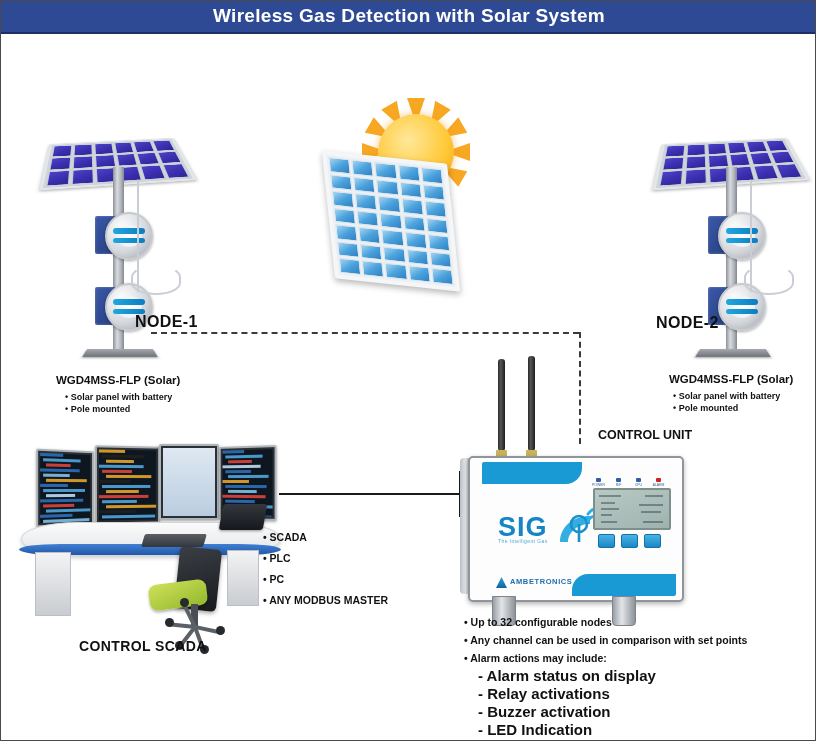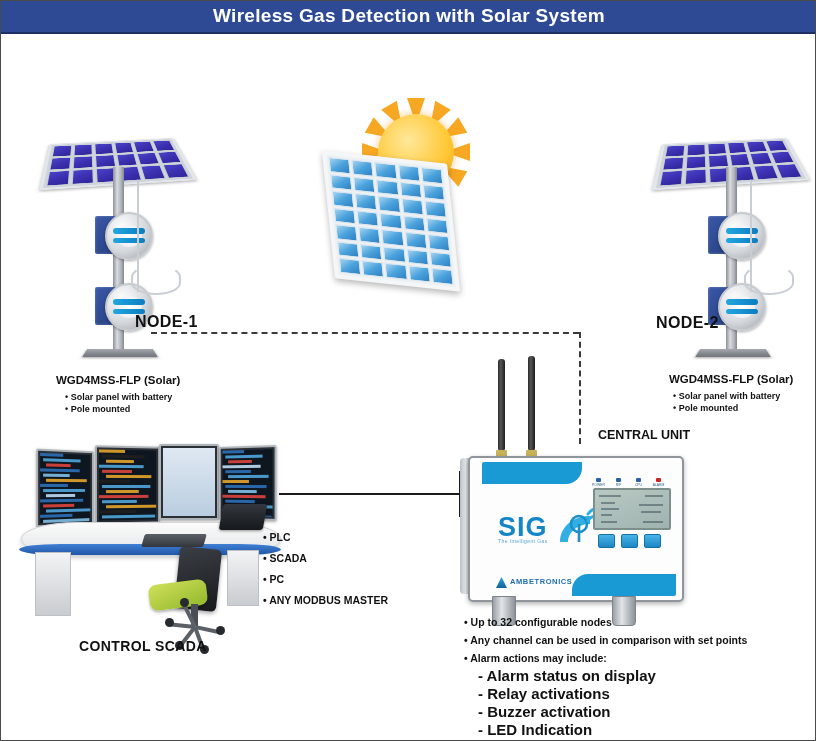--- a/index.html
+++ b/index.html
@@ -330,21 +330,21 @@
         </div>
     </div>
   </div>
 
   <div class="dash-h" style="left:150px;top:331px;width:428px;"></div>
   <div class="dash-v" style="left:578px;top:331px;height:112px;"></div>
 
   <div class="solid-h" style="left:278px;top:492px;width:182px;"></div>
   <div class="solid-v" style="left:458px;top:470px;height:46px;"></div>
 
-  <div class="lbl" style="left:597px;top:427px;font-size:12.5px;">CENTRAL UNIT</div>
+  <div class="lbl" style="left:597px;top:427px;font-size:12.5px;">CONTROL UNIT</div>
 
   <div class="antenna" style="left:497px;top:358px;height:92px;"></div>
   <div class="ant-base" style="left:495px;top:449px;"></div>
   <div class="antenna" style="left:527px;top:355px;height:95px;"></div>
   <div class="ant-base" style="left:525px;top:449px;"></div>
 
   <div class="cu">
     <div class="cu-side" style="left:0;"></div>
     <div class="cu-side" style="right:0;"></div>
     <div class="cu-body">
@@ -475,22 +475,22 @@
         <div class="chair-wheel" style="left: 159.993px; top: 197.488px;"></div>
         <div class="chair-spoke" style="left: 180px; top: 181px; width: 26px; transform: rotate(186deg);"></div>
         <div class="chair-wheel" style="left: 150.142px; top: 174.282px;"></div>
         <div class="chair-spoke" style="left: 180px; top: 181px; width: 26px; transform: rotate(244deg);"></div>
         <div class="chair-wheel" style="left: 164.602px; top: 153.631px;"></div>
       </div>
   </div>
   <div class="lbl" style="left:78px;top:637px;font-size:14px;letter-spacing:.4px;">CONTROL SCADA</div>
 
   <div class="cr-list" id="cr-list">
+      <div class="cr-row">• SCADA</div>
       <div class="cr-row">• PLC</div>
-      <div class="cr-row">• SCADA</div>
       <div class="cr-row">• PC</div>
       <div class="cr-row">• ANY MODBUS MASTER</div>
     </div>
 
   <div class="b-list" id="cu-list" style="left:463px;top:612px;">
       <div class="b-row">• Up to 32 configurable nodes</div>
       <div class="b-row">• Any channel can be used in comparison with set points</div>
       <div class="b-row">• Alarm actions may include:</div>
       <div class="b-sub">- Alarm status on display</div>
       <div class="b-sub">- Relay activations</div>

